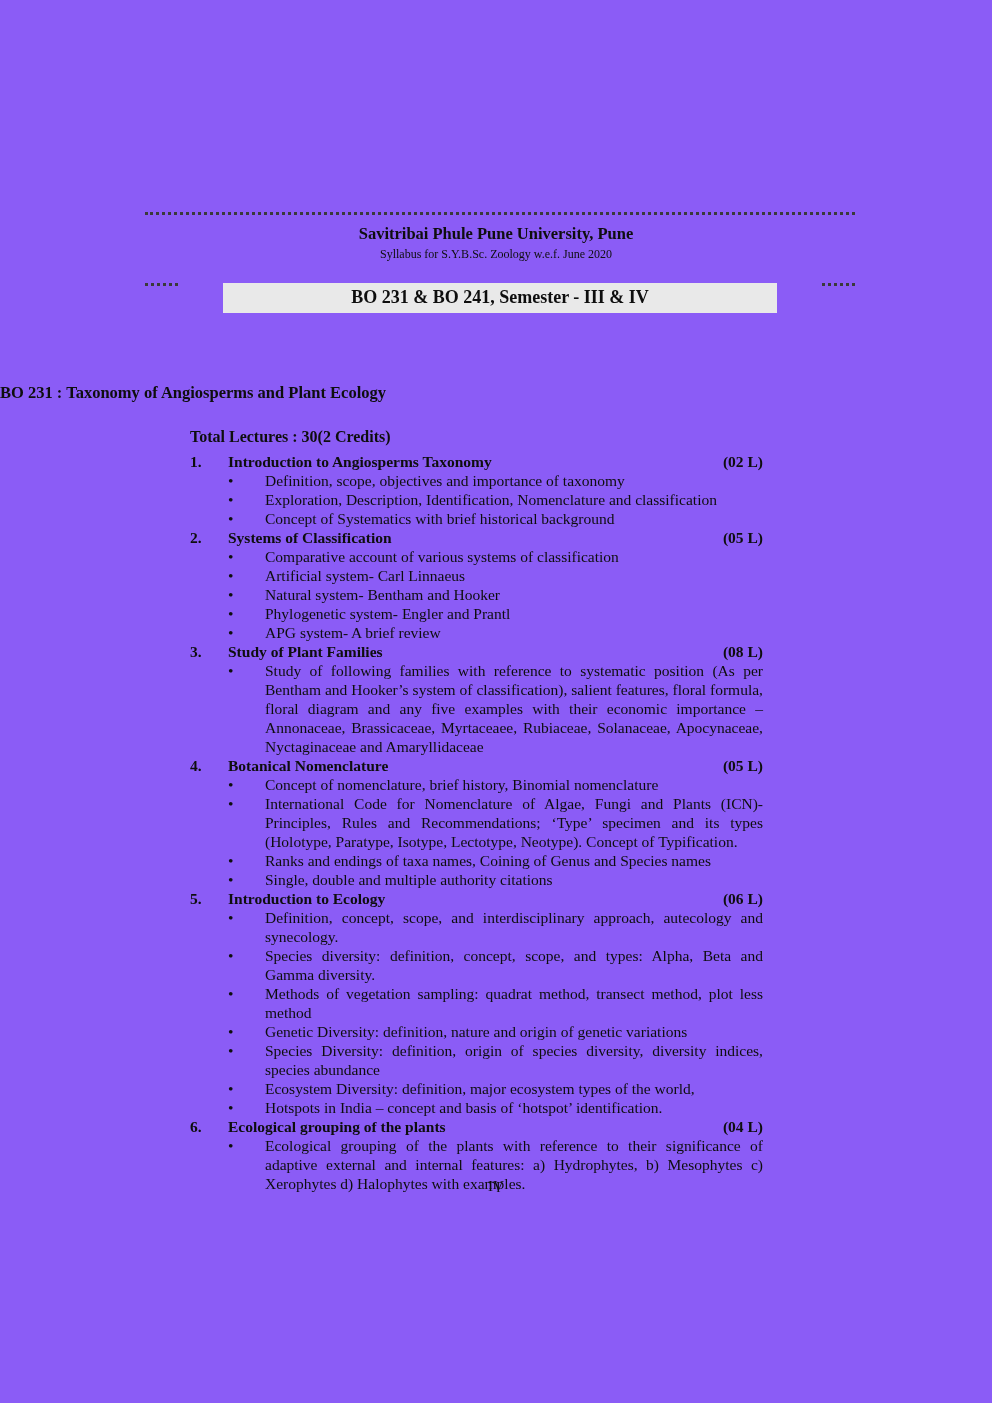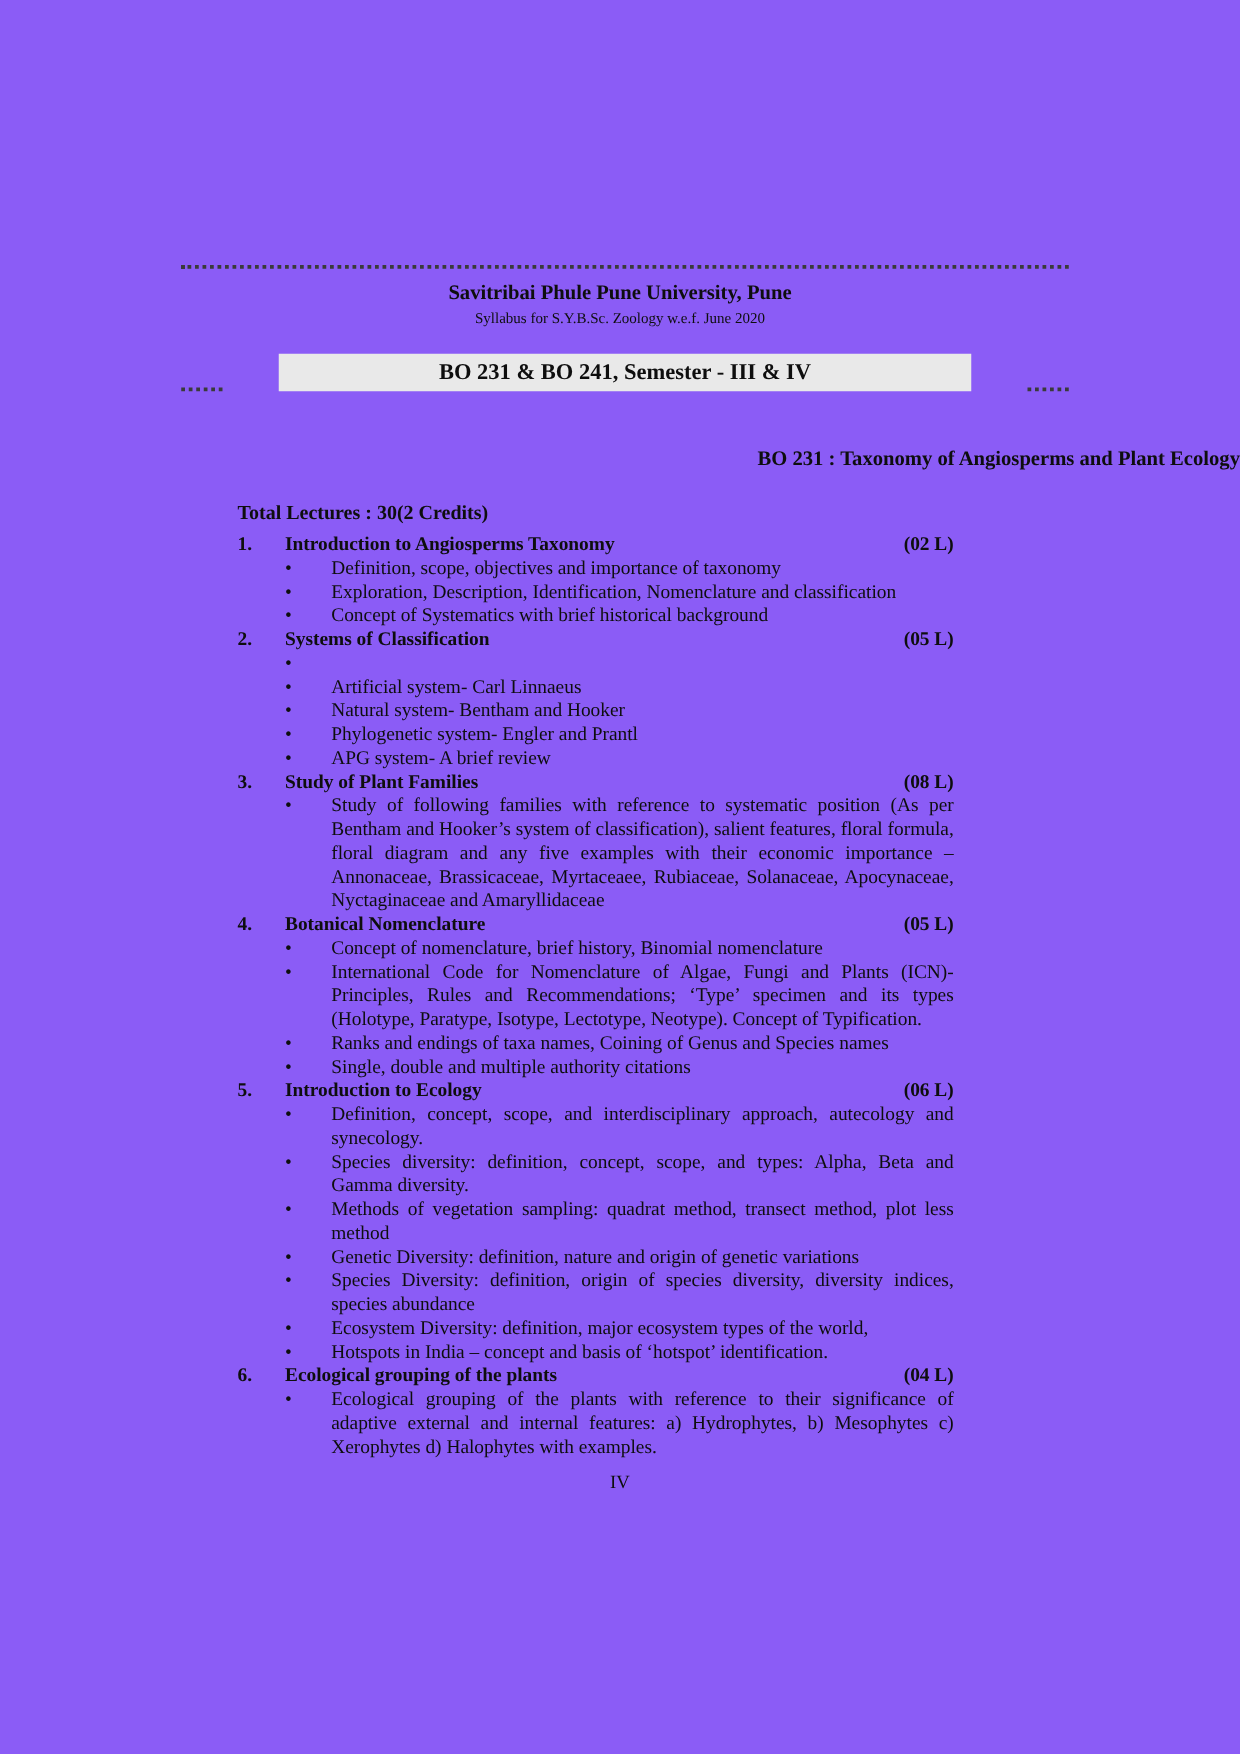--- a/index.html
+++ b/index.html
@@ -19,43 +19,43 @@
     margin: 212px 137px 0 145px;
     border-top: 3px dotted #3a3a3a;
     height: 0;
   }
   .doc-header { text-align: center; margin-top: 9px; }
   .univ { font-weight: bold; font-size: 16.5px; line-height: 20px; }
   .syll { font-size: 12px; line-height: 21px; }
 
   .banner-row {
     display: flex;
-    align-items: flex-end;
+    align-items: flex-start;
     margin: 18px 137px 0 145px;
     gap: 45px;
   }
   .dot-seg {
     flex: 1;
     border-top: 3px dotted #3a3a3a;
     height: 0;
   }
   .banner {
     width: 554px;
     background: #e9e9e9;
     text-align: center;
     font-weight: bold;
     font-size: 18px;
     padding: 4px 0 5px 0;
   }
 
   .course-title {
-    text-align: right;
+    text-align: left;
     font-weight: bold;
     font-size: 16.5px;
-    margin-top: 44px;
+    margin-top: 70px;
   }
 
   .content {
     margin-left: 190px;
     width: 615px;
     font-size: 15.5px;
     line-height: 19px;
   }
   .lect-row {
     display: flex;
@@ -136,20 +136,21 @@
           </div>
         </div>
         <div class="section">
           <div class="sec-head">
             <span class="sec-num">2.</span>
             <span class="sec-title">Systems of Classification</span>
             <span class="sec-lect">(05 L)</span>
           </div>
           <div class="bullet-row">
             <span class="bullet">•</span>
+            <span class="bullet-text">Comparative account of various systems of classification</span>
           </div>
           <div class="bullet-row">
             <span class="bullet">•</span>
             <span class="bullet-text">Artificial system- Carl Linnaeus</span>
           </div>
           <div class="bullet-row">
             <span class="bullet">•</span>
             <span class="bullet-text">Natural system- Bentham and Hooker</span>
           </div>
           <div class="bullet-row">

